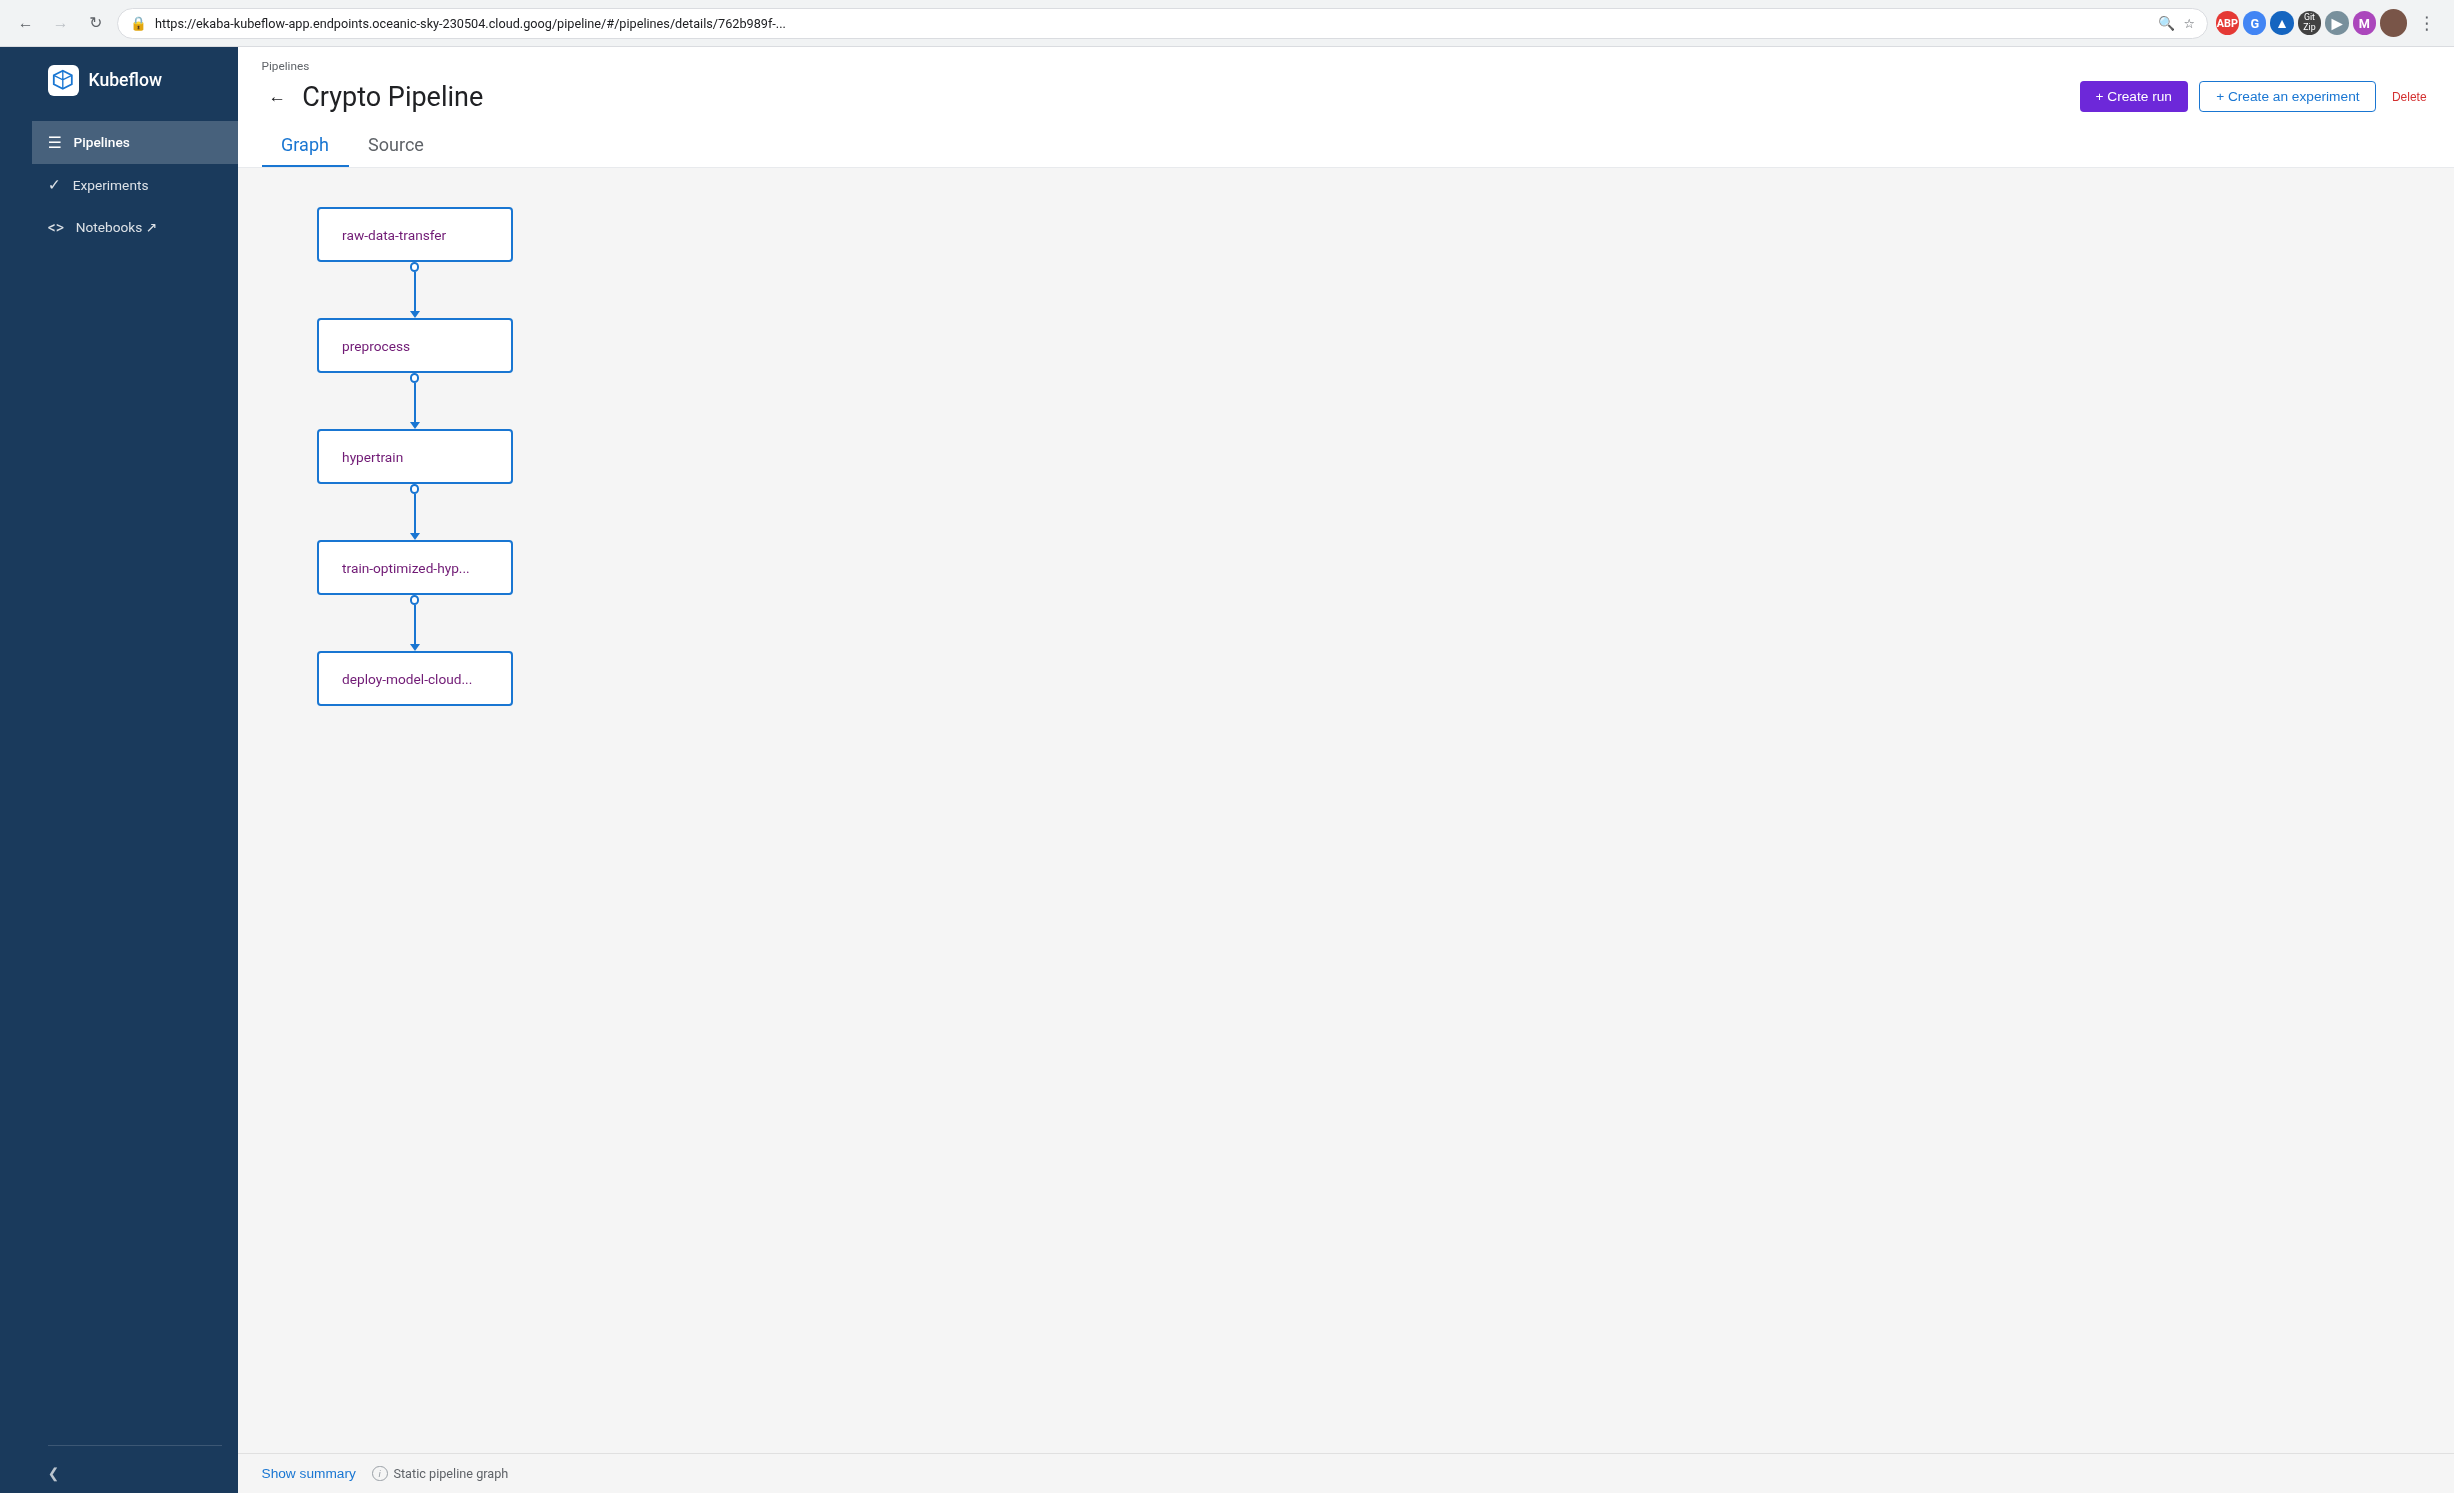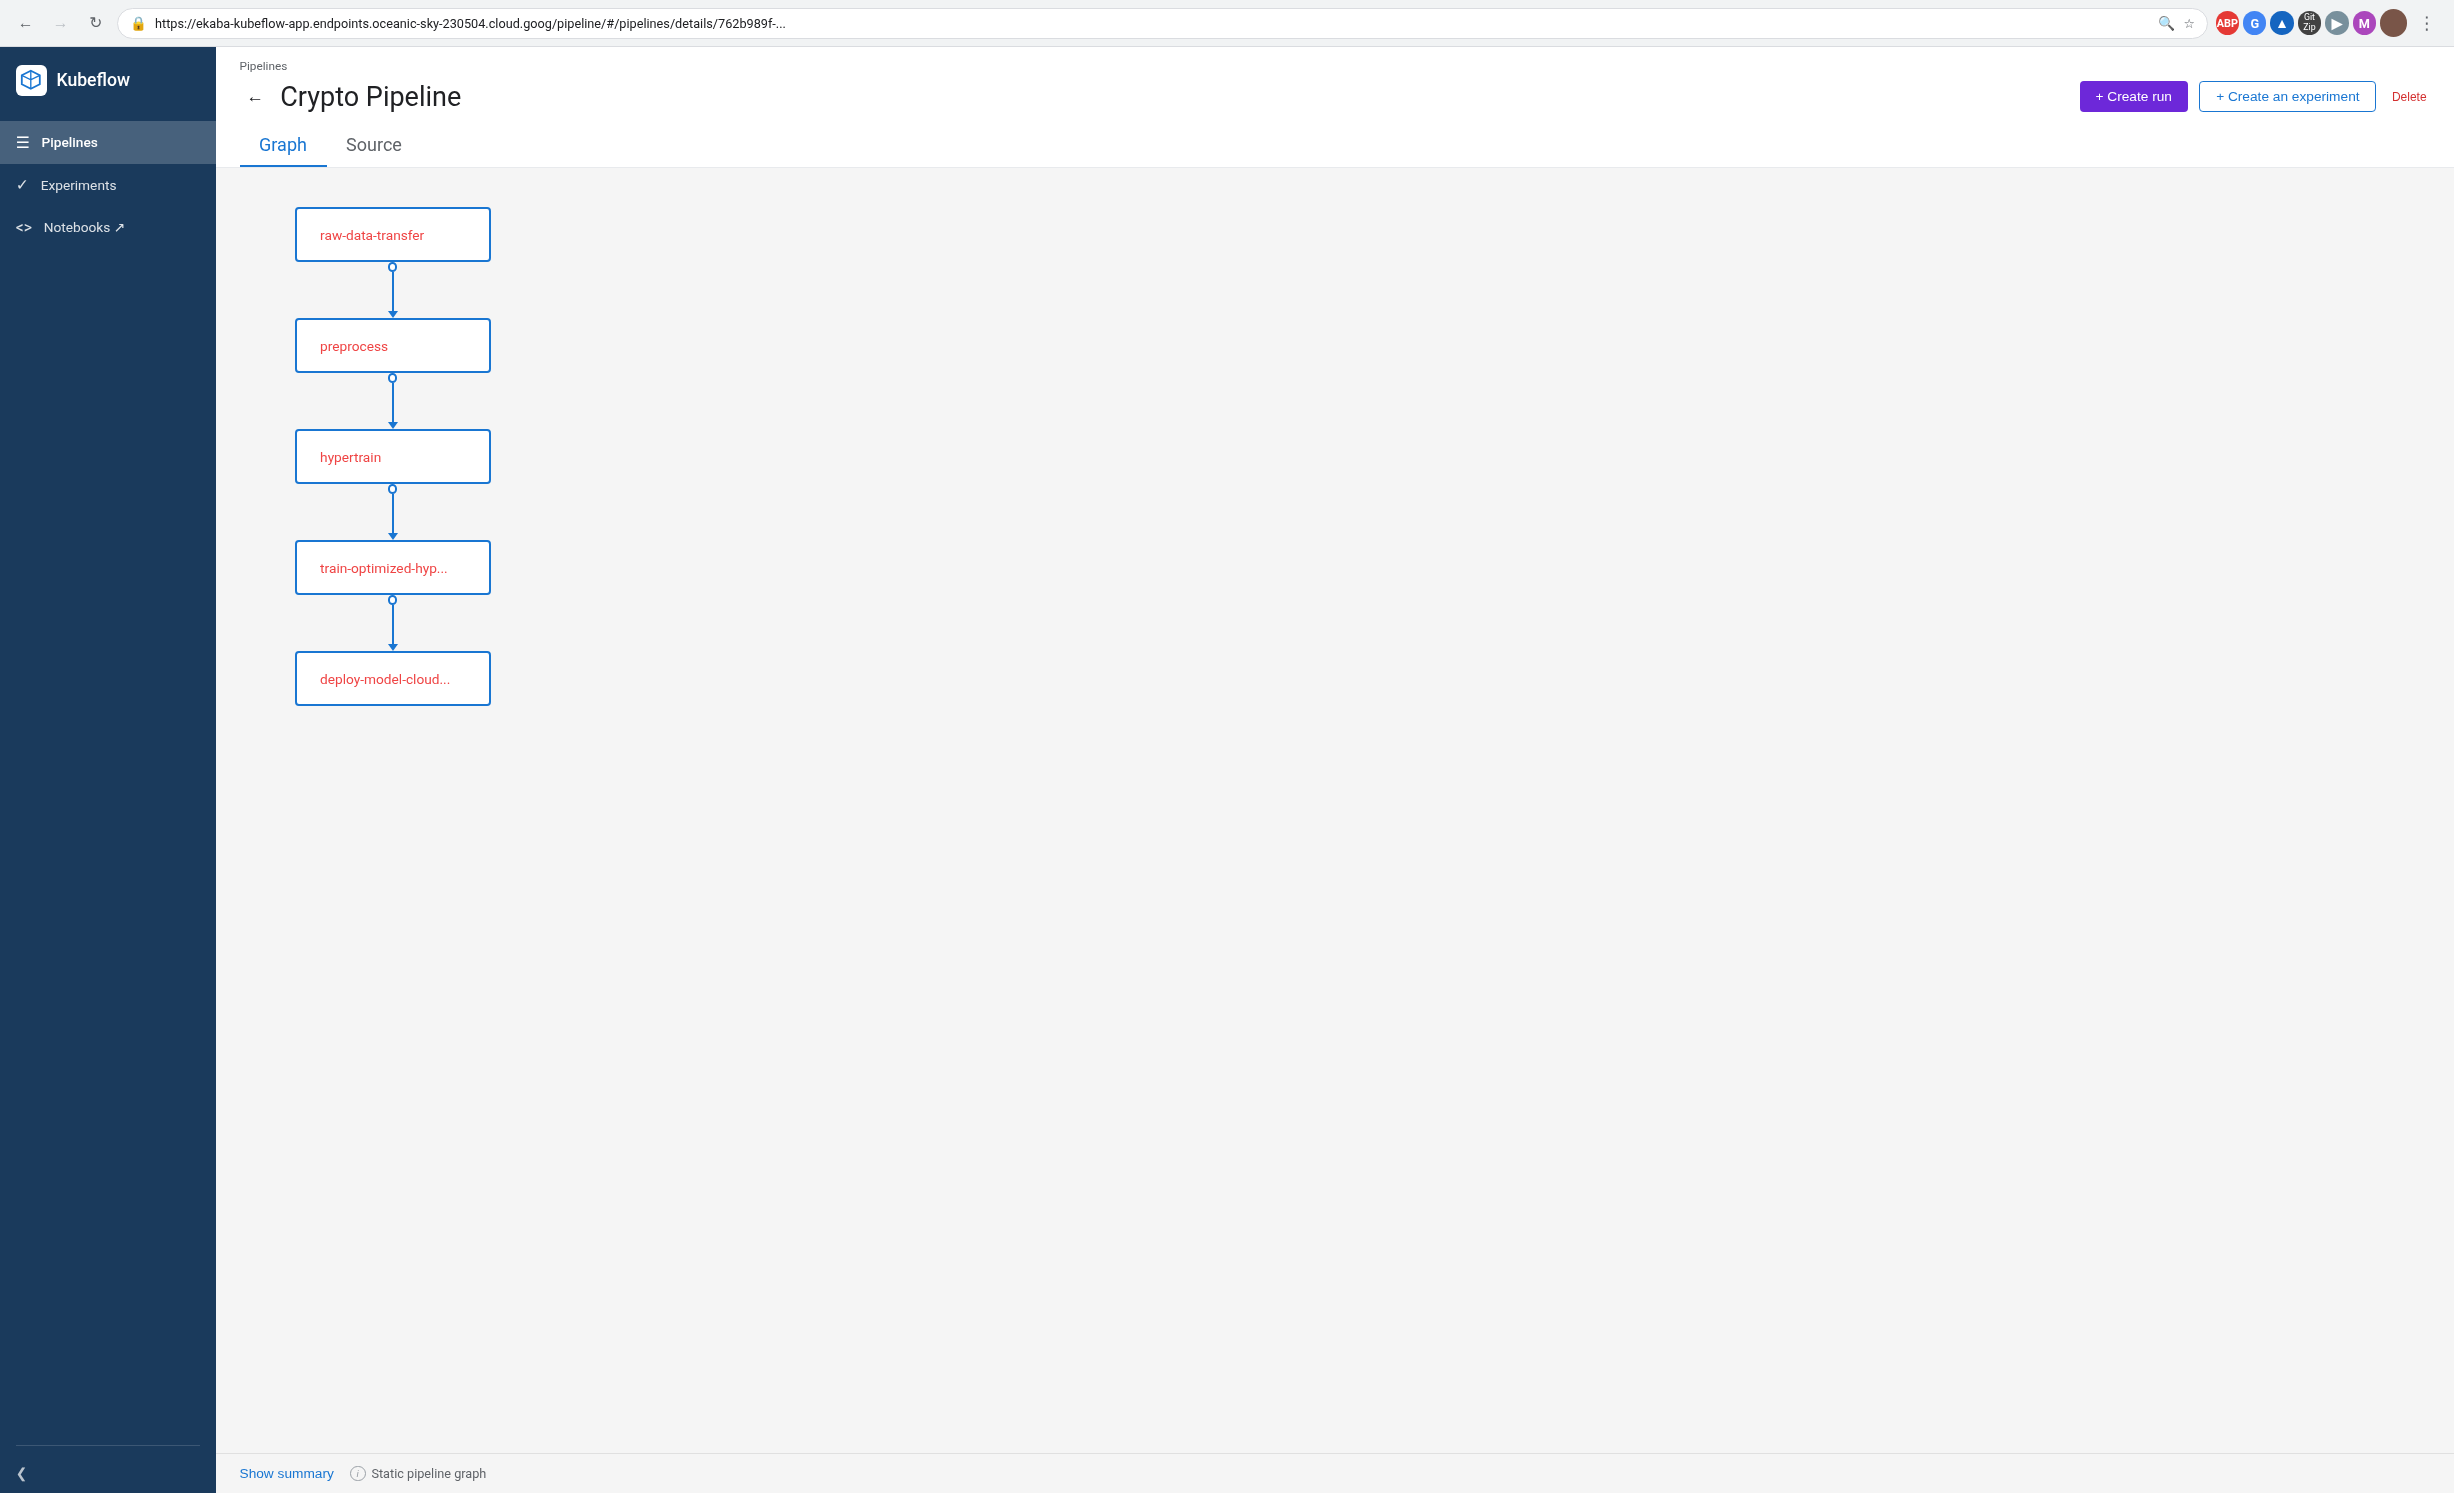--- a/index.html
+++ b/index.html
@@ -77,26 +77,27 @@
 
     
     .app-container {
       display: flex;
       flex: 1;
       overflow: hidden;
     }
 
     
     .sidebar {
-      width: 216px;
+      width: 238px;
       background: #1a3a5c;
       display: flex;
       flex-direction: column;
       flex-shrink: 0;
       overflow: hidden;
+      padding-left: 32px;
     }
     .sidebar-header {
       display: flex;
       align-items: center;
       gap: 9.8px;
       padding: 17.6px 15.7px;
       color: white;
     }
     .sidebar-logo {
       width: 31px; height: 31px;
@@ -262,21 +263,21 @@
       flex-direction: column;
       align-items: flex-start;
       gap: 0;
       padding-left: 19.6px;
     }
     .pipeline-node {
       border: 2px solid #1976d2;
       border-radius: 3.9px;
       padding: 17.6px 23.5px;
       background: white;
-      color: #ef4444;
+      color: #701a75;
       font-size: 13.7px;
       font-weight: 400;
       width: 196px;
       cursor: pointer;
       position: relative;
     }
 
     .connector {
       display: flex;
       flex-direction: column;

